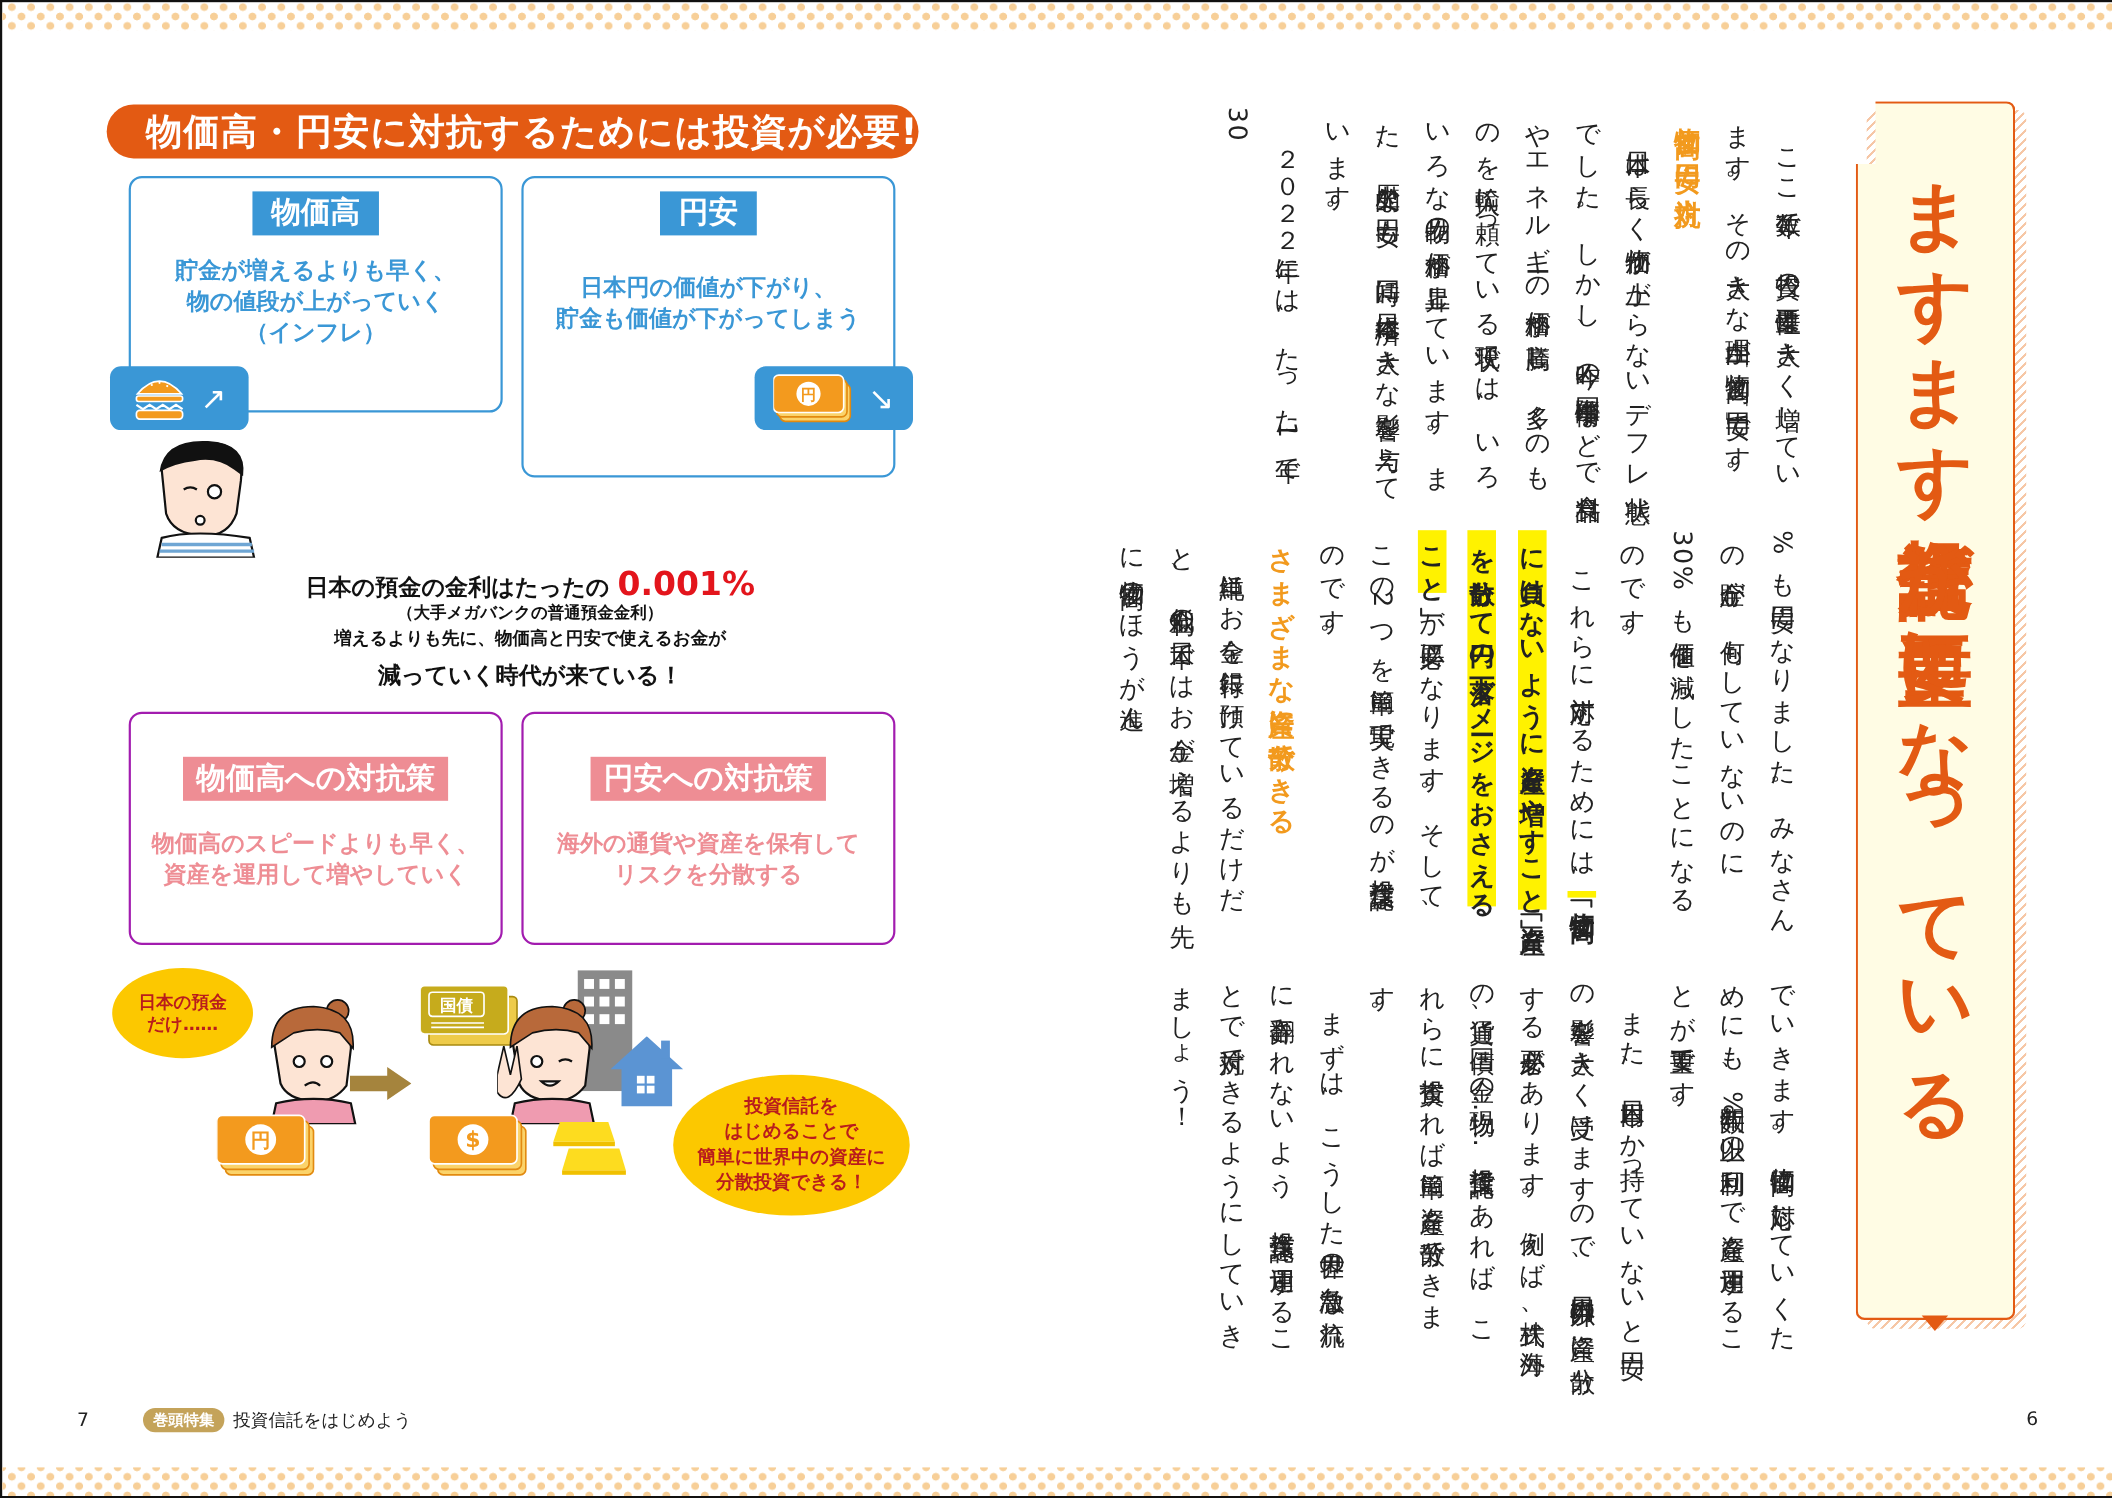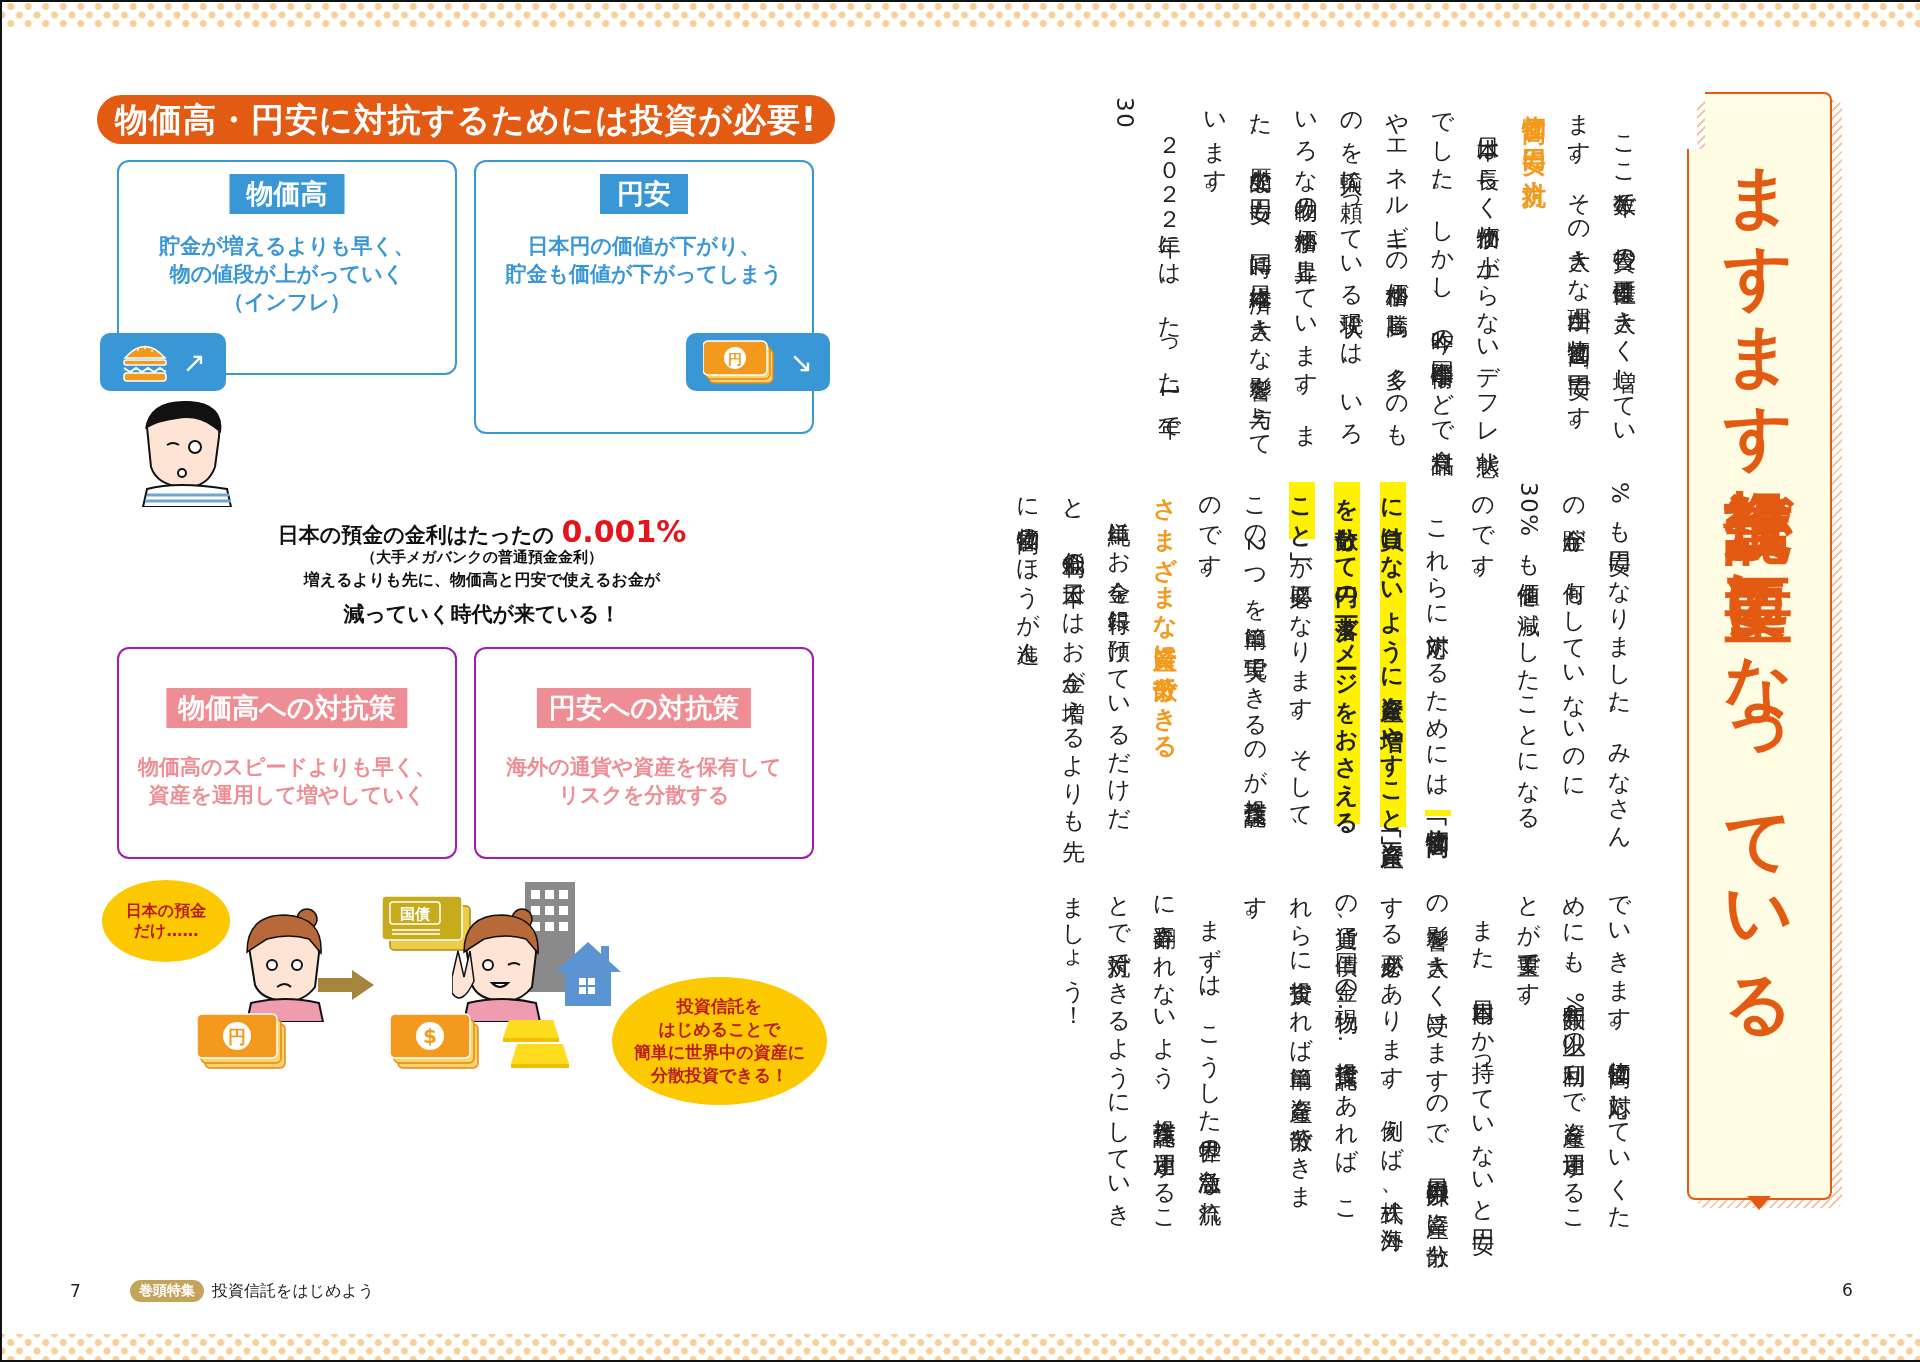--- a/index.html
+++ b/index.html
@@ -6,21 +6,21 @@
   html, body { width: 1920px; height: 1362px; background: #fff; overflow: hidden; }
   body { font-family: "DejaVu Sans", "Liberation Sans", sans-serif; position: relative; }
   .frame { position: absolute; left: 0; top: 0; width: 1920px; height: 1362px; border: 2px solid #111; border-right: none; overflow: hidden; background: #fff; }
   .dots { position: absolute; left: 0; width: 1920px; height: 30px;
     background-image: radial-gradient(circle, #f7cf98 3.2px, transparent 3.8px), radial-gradient(circle, #f7cf98 3.2px, transparent 3.8px);
     background-size: 17.5px 17px, 17.5px 17px; background-position: 0 0, 8.75px 8.5px; }
   .dots.top { top: -4px; }
   .dots.bottom { top: 1332px; }
 
   
-  .banner { position: absolute; left: 95px; top: 93px; width: 738px; height: 49px; background: #e35a13; border-radius: 25px; color: #fff; font-weight: bold; font-size: 33px; line-height: 49px; text-align: center; letter-spacing: 1px; }
+  .banner { position: absolute; left: 95px; top: 93px; width: 738px; height: 49px; background: #e35a13; border-radius: 25px; color: #fff; font-weight: bold; font-size: 33px; line-height: 49px; text-align: right; letter-spacing: 1px; }
   .card { position: absolute; background: #fff; border-radius: 12px; }
   .card.blue { border: 2px solid #3a97d6; }
   .card.pink { border: 2px solid #a21caf; }
   .card .tag { position: absolute; left: 50%; transform: translateX(-50%); color: #fff; font-weight: bold; white-space: nowrap; text-align: center; }
   .card.blue .tag { background: #3a97d6; top: 12px; height: 40px; line-height: 40px; font-size: 27px; padding: 0 17px; }
   .card.pink .tag { background: #ee8d94; top: 39px; height: 40px; line-height: 40px; font-size: 27px; padding: 0 12px; }
   .card .body { position: absolute; left: 0; right: 0; text-align: center; font-weight: bold; font-size: 21px; line-height: 28px; }
   .card.blue .body { color: #3a97d6; }
   .card.pink .body { color: #ee8d94; }
   .icon-badge { position: absolute; background: #3a97d6; border-radius: 10px; display: flex; align-items: center; justify-content: center; gap: 12px; }
@@ -77,21 +77,21 @@
         <circle cx="32" cy="10" r="1" fill="#fff"></circle>
       <rect x="4" y="19" width="42" height="5" rx="2" fill="#f39a1e" stroke="#fff" stroke-width="1.5"></rect>
       <path d="M4 27 l6 4 l6 -4 l6 4 l6 -4 l6 4 l6 -4 l6 4" fill="none" stroke="#fff" stroke-width="2"></path>
       <rect x="4" y="32" width="42" height="8" rx="3" fill="#f39a1e" stroke="#fff" stroke-width="1.5"></rect>
     </svg>
     <span style="color:#fff; font-size:28px;">↗</span>
   </div>
 
   <div class="card blue" style="left:472px; top:158px; width:340px; height:274px;">
     <div class="tag">円安</div>
-    <div class="body" style="top:70px;">
+    <div class="body" style="top:85px;">
       <div>日本円の価値が下がり、</div>
       <div>貯金も価値が下がってしまう</div>
     </div>
   </div>
   <div class="icon-badge" style="left:684px; top:331px; width:144px; height:58px;">
     <svg width="74" height="46" viewBox="0 0 74 46">
       <rect x="6" y="10" width="64" height="34" rx="5" fill="#fbd36a" stroke="#e28a10" stroke-width="1.5"></rect>
       <rect x="3" y="6" width="64" height="34" rx="5" fill="#fbd36a" stroke="#e28a10" stroke-width="1.5"></rect>
       <rect x="0" y="2" width="64" height="34" rx="5" fill="#f39a1e" stroke="#fff" stroke-width="1.5"></rect>
       <circle cx="32" cy="19" r="11" fill="#fff"></circle>

